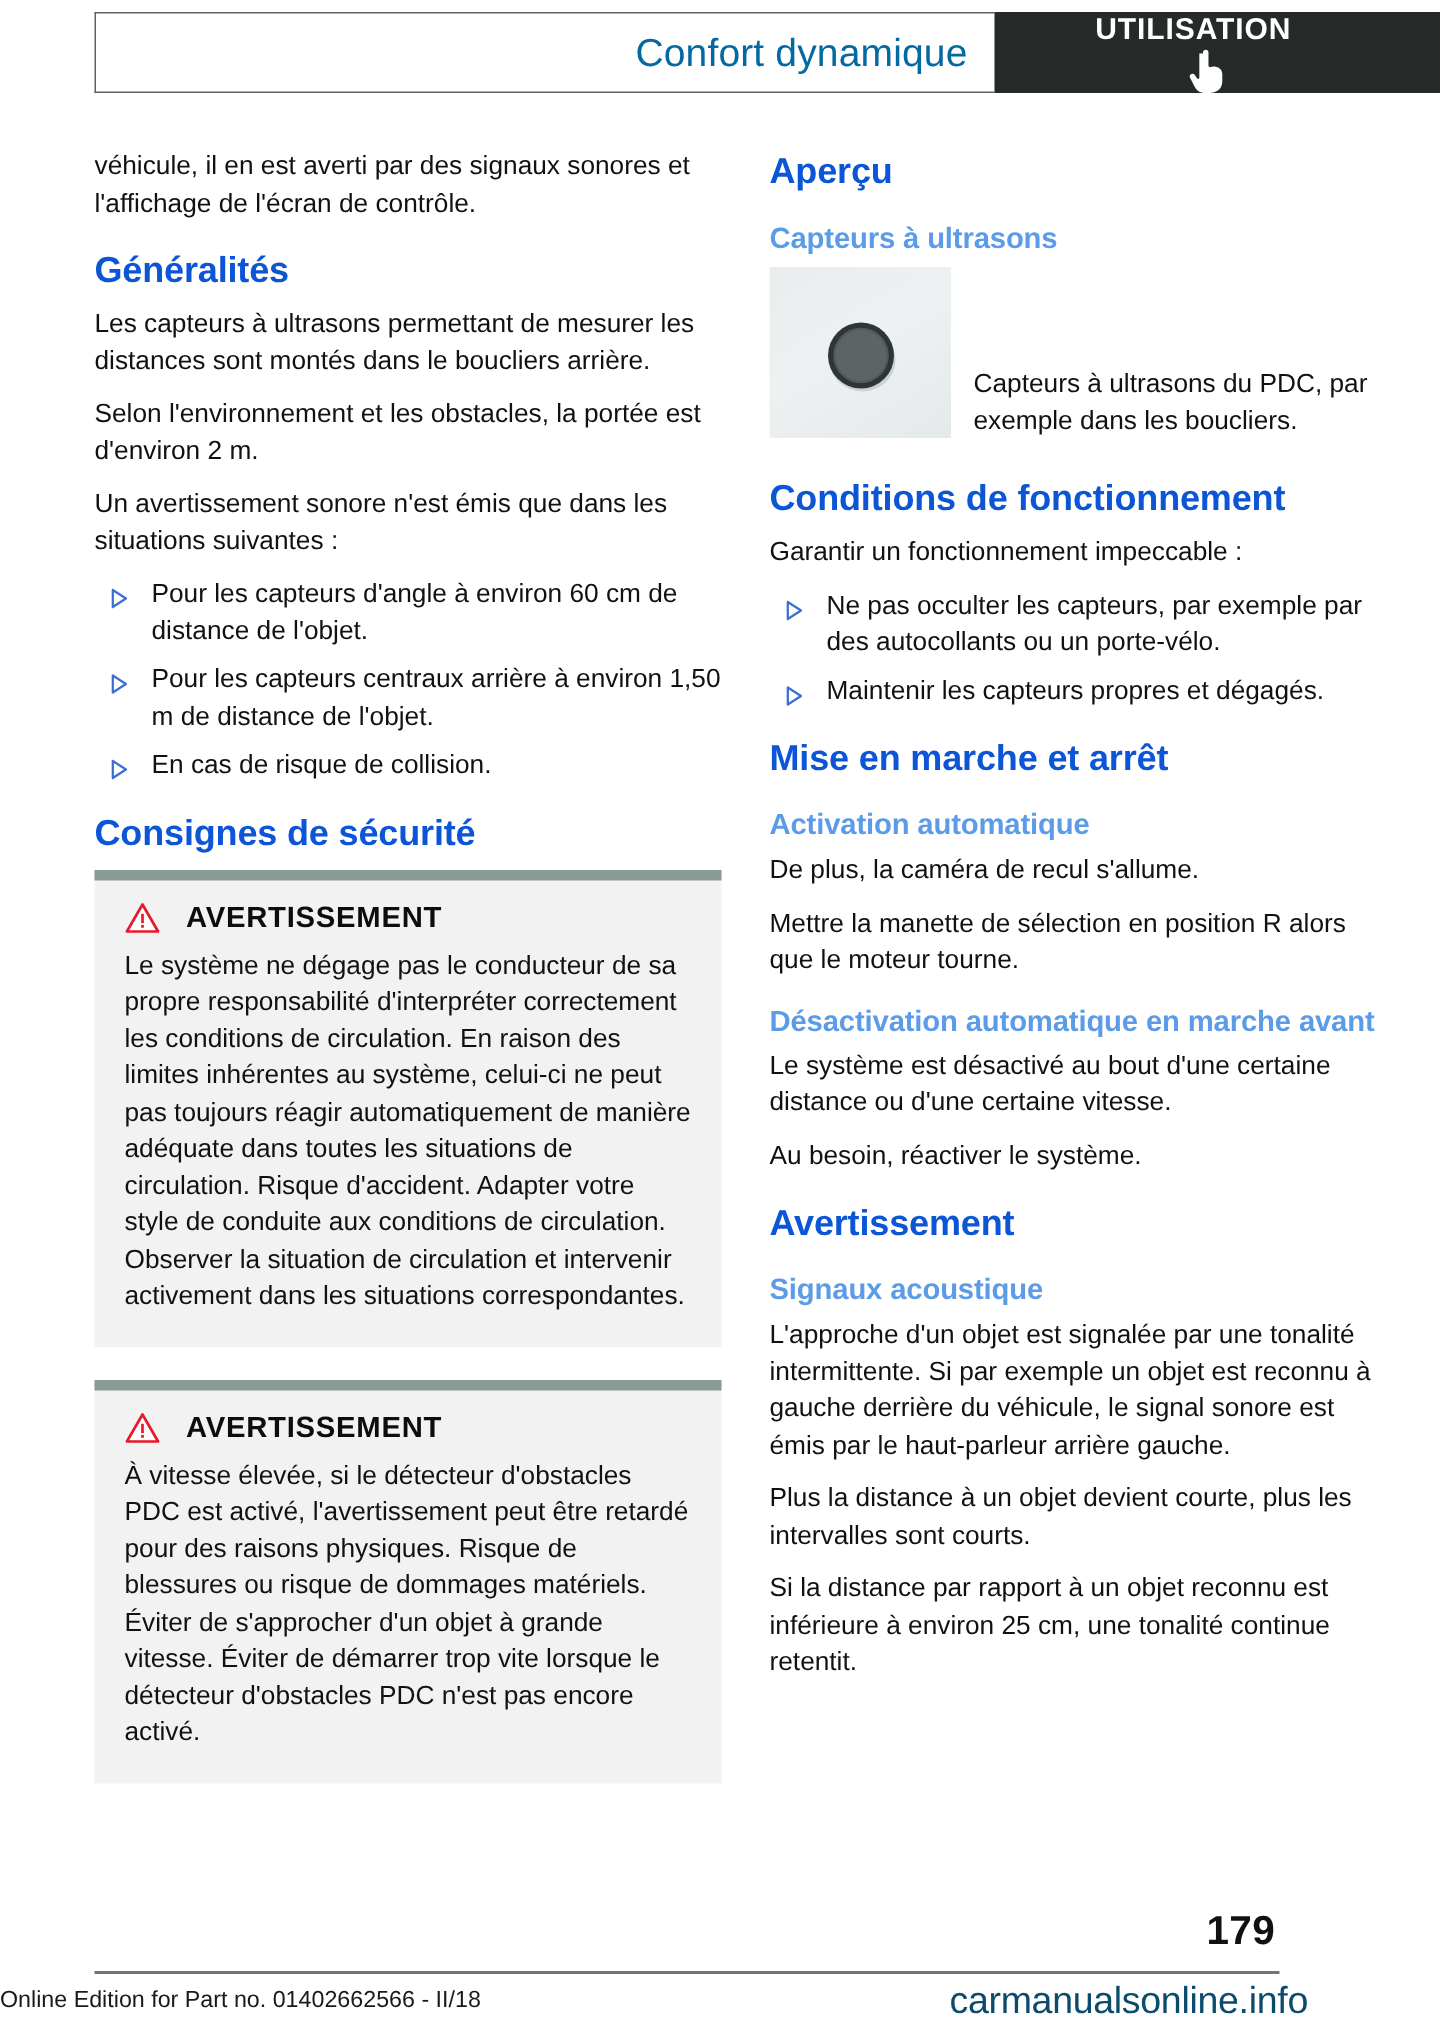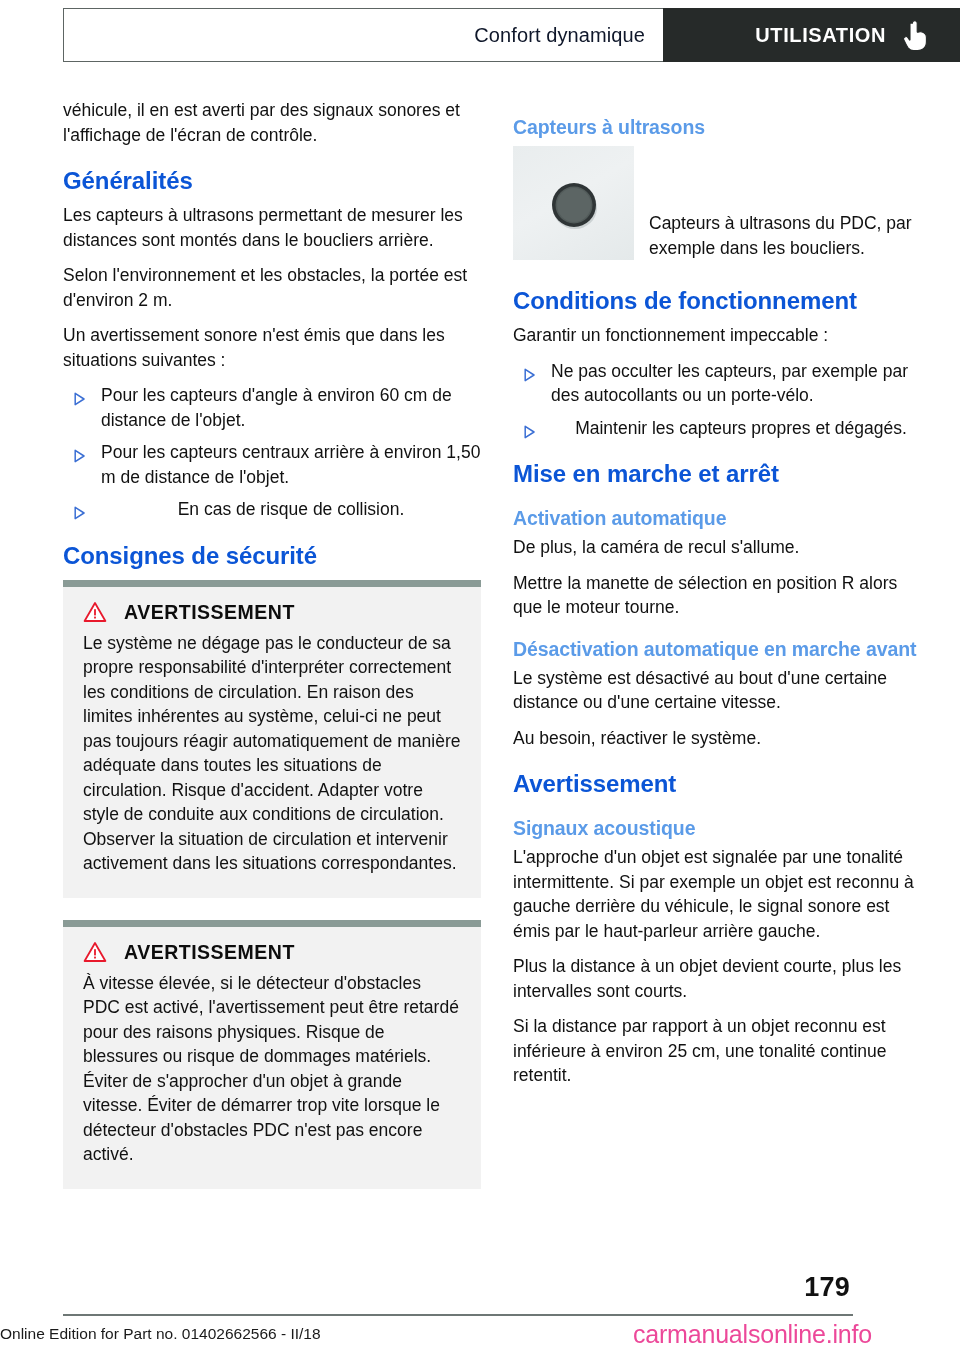--- a/index.html
+++ b/index.html
@@ -32,33 +32,34 @@
     border: 1px solid #5d6563;
     border-right: none;
     box-sizing: border-box;
     display: flex;
     align-items: center;
     justify-content: flex-end;
     padding-right: 18px;
     background: #ffffff;
   }
   .header-crumb-text {
-    font-size: 20px;
-    color: #0f172a;
+    font-size: 26px;
+    color: #0369a1;
     letter-spacing: 0.1px;
     white-space: nowrap;
   }
   .header-section {
     width: 297px;
     background: #262a29;
     display: flex;
     align-items: center;
     justify-content: flex-end;
     padding-right: 32px;
     box-sizing: border-box;
+    flex-direction: column;
   }
   .header-section-text {
     font-size: 20px;
     font-weight: bold;
     color: #ffffff;
     letter-spacing: 0.6px;
     white-space: nowrap;
   }
   .hand-icon {
     width: 26px;
@@ -114,21 +115,21 @@
     padding: 0;
   }
   ul.bullets li {
     position: relative;
     padding-left: 38px;
     margin-bottom: 8px;
     font-size: 17.5px;
     line-height: 24.5px;
     color: #111111;
   }
-  ul.bullets li:last-child { margin-bottom: 0; text-align: center; }
+  ul.bullets li:last-child { margin-bottom: 0; }
   .tri {
     position: absolute;
     left: 10px;
     top: 5px;
     width: 13px;
     height: 14px;
     display: block;
   }
 
   
@@ -226,21 +227,21 @@
     width: 960px;
     text-align: left;
     font-size: 15.5px;
     color: #1a1a1a;
   }
   .watermark {
     position: absolute;
     right: 8px;
     top: 48px;
     font-size: 25px;
-    color: #ec4899;
+    color: #0c4a6e;
     letter-spacing: -0.2px;
     white-space: nowrap;
   }
 </style>
 </head>
 <body>
 
 <div class="page-header">
   <div class="header-crumb">
     <span class="header-crumb-text">Confort dynamique</span>
@@ -320,20 +321,21 @@
         </span>
         <span class="warn-title">AVERTISSEMENT</span>
       </div>
       <p class="warn-body">À vitesse élevée, si le détecteur d'obstacles PDC est activé, l'avertissement peut être retardé pour des raisons physiques. Risque de blessures ou risque de dommages matériels. Éviter de s'approcher d'un objet à grande vitesse. Éviter de démarrer trop vite lorsque le détecteur d'obstacles PDC n'est pas encore activé.</p>
     </div>
 
   </div>
 
   <div class="col col-right">
 
+    <h2 class="h-main first" style="margin-top:2px">Aperçu</h2>
     <h3 class="h-sub">Capteurs à ultrasons</h3>
 
     <div class="figure-row">
       <div class="figure-img">
         <span class="sensor-svg">
           <svg viewBox="0 0 56 56" width="56" height="56" xmlns="http://www.w3.org/2000/svg">
             <ellipse cx="29" cy="31" rx="22" ry="21" fill="#aeb6b7" opacity="0.5"></ellipse>
             <circle cx="28" cy="28" r="22" fill="#2f3536"></circle>
             <circle cx="28" cy="28" r="18.5" fill="#525b5a"></circle>
             <circle cx="28" cy="28" r="17" fill="#5c6564"></circle>

